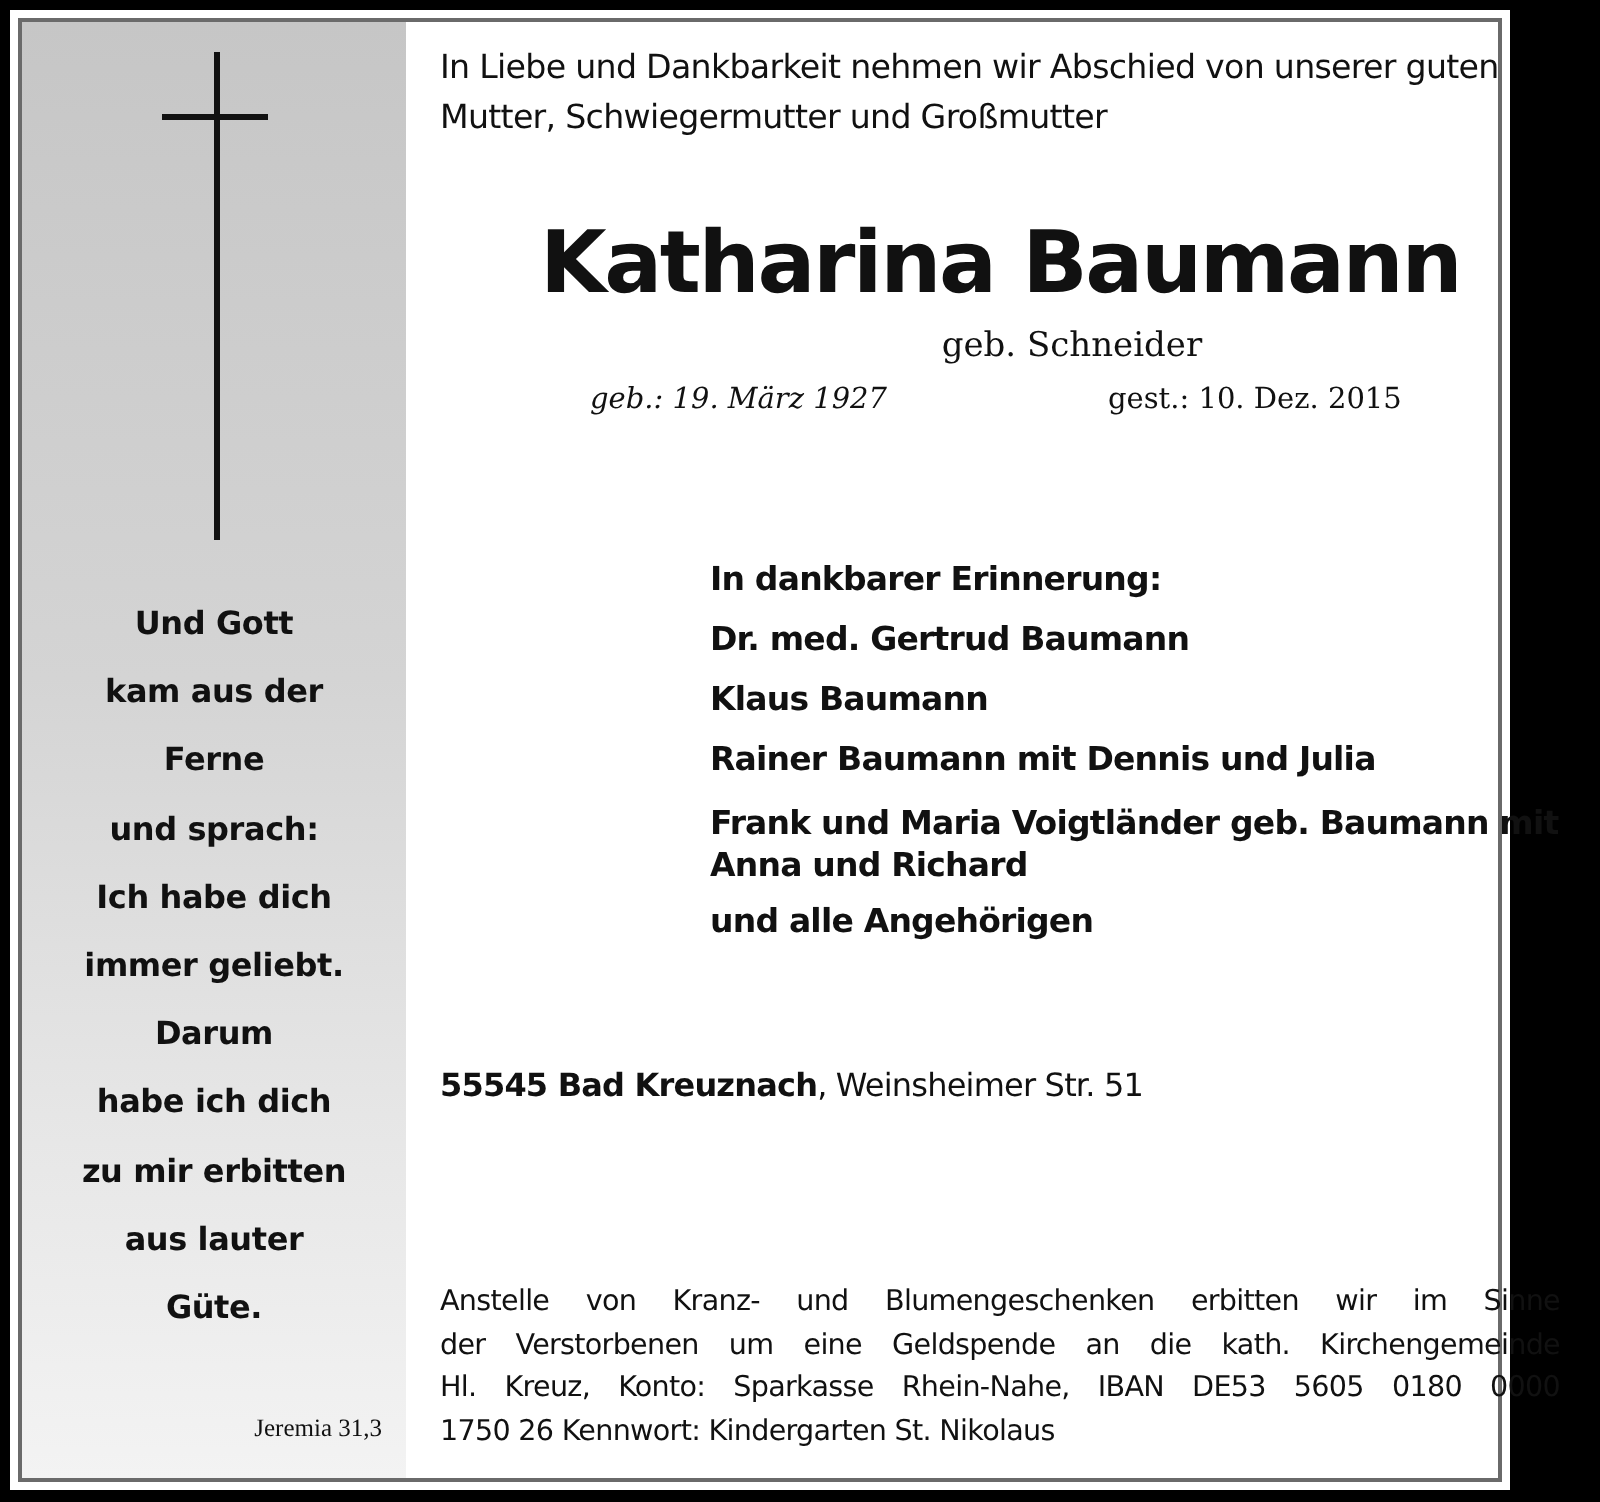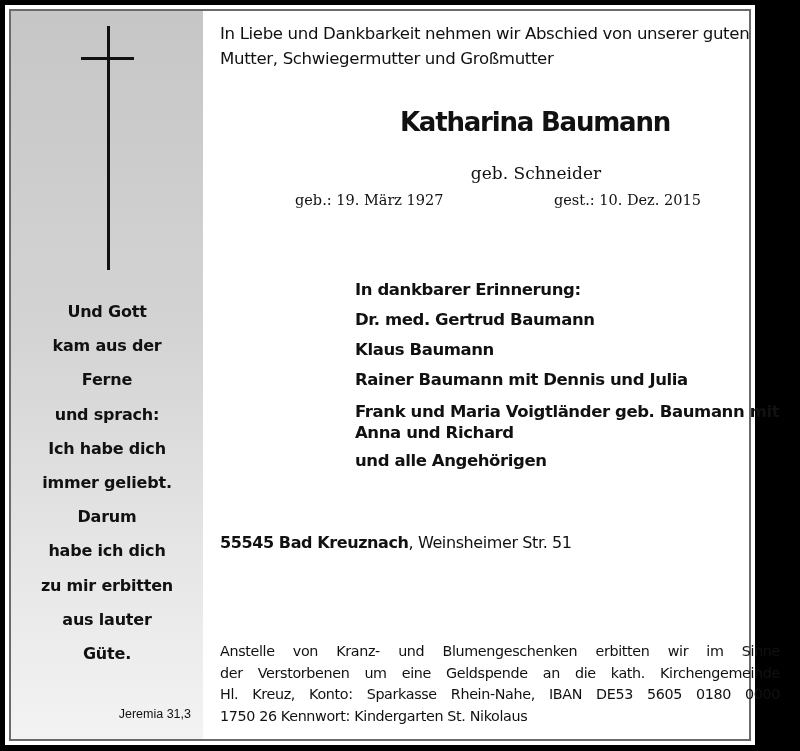--- a/index.html
+++ b/index.html
@@ -57,56 +57,56 @@
       font-weight: bold;
       font-size: 16px;
       line-height: 34.2px;
       letter-spacing: -0.2px;
     }
     .poem-line { display: block; }
     .verse-ref {
       position: absolute;
       right: 12px; top: 696px;
       font-size: 12.5px;
-      font-family: Liberation Sans, sans-serif;
+      font-family: Liberation Serif, serif;
     }
     .right {
       position: absolute;
       left: 210px; top: 0;
       right: 0; bottom: 0;
     }
     .intro {
       position: absolute;
       left: 10px; top: 21px;
       font-family: "DejaVu Sans", sans-serif;
       font-size: 16.6px;
       line-height: 25px;
       letter-spacing: -0.35px;
     }
     .deceased-name {
       position: absolute;
       left: 0; right: 0; top: 107px;
-      text-align: center;
       font-family: "DejaVu Sans", sans-serif;
       font-weight: bold;
-      font-size: 26px;
+      font-size: 43px;
       letter-spacing: -1.2px;
       padding-left: 60px;
     }
     .maiden-name {
       position: absolute;
       left: 0; right: 0; top: 163px;
       text-align: center;
       font-size: 17px;
       padding-left: 62px;
     }
     .birth-date {
       position: absolute;
       left: 85px; top: 192px;
       font-size: 14.5px;
+      font-style: italic;
     }
     .death-date {
       position: absolute;
       left: 344px; top: 192px;
       font-size: 14.5px;
     }
     .mourners {
       position: absolute;
       left: 112px; top: 275px;
       font-family: "DejaVu Sans", sans-serif;

